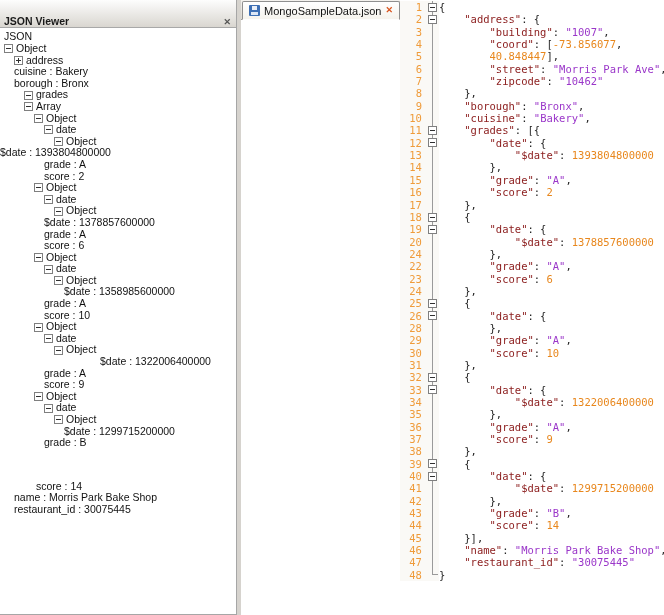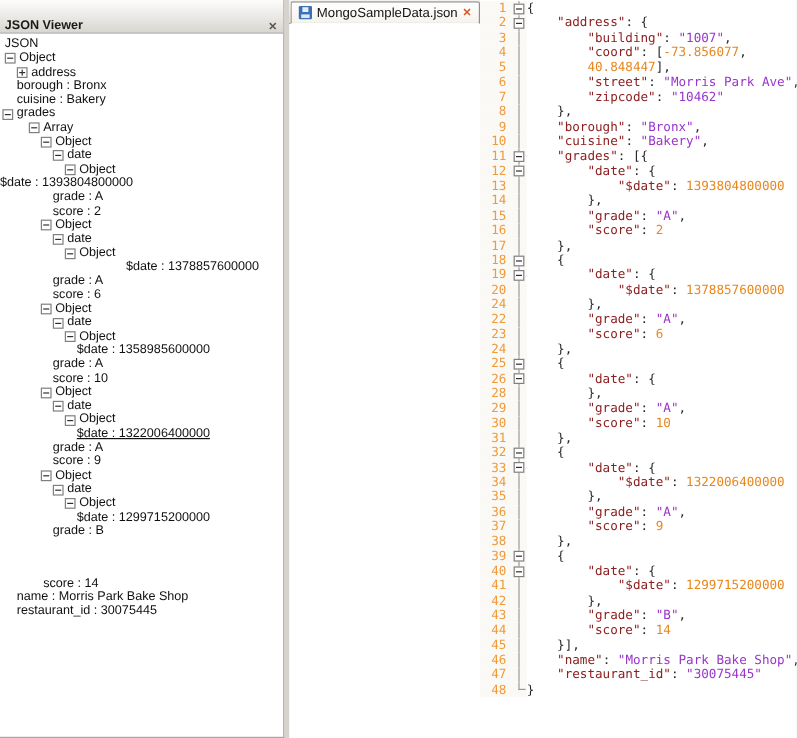--- a/index.html
+++ b/index.html
@@ -112,26 +112,26 @@
       <div id="tree-rows">
           <div class="tree-row" style="padding-left: 4px;">
             <span class="toggle"></span>
             <span class="tree-label">Object</span>
           </div>
           <div class="tree-row" style="padding-left: 14px;">
             <span class="toggle plus"></span>
             <span class="tree-label">address</span>
           </div>
           <div class="tree-row" style="padding-left: 14px;">
+            <span class="tree-label">cuisine : Bakery</span>
+          </div>
+          <div class="tree-row" style="padding-left: 14px;">
             <span class="tree-label">borough : Bronx</span>
           </div>
-          <div class="tree-row" style="padding-left: 14px;">
-            <span class="tree-label">cuisine : Bakery</span>
-          </div>
-          <div class="tree-row" style="padding-left: 2px;">
+          <div class="tree-row" style="padding-left: 24px;">
             <span class="toggle"></span>
             <span class="tree-label">grades</span>
           </div>
           <div class="tree-row" style="padding-left: 24px;">
             <span class="toggle"></span>
             <span class="tree-label">Array</span>
           </div>
           <div class="tree-row" style="padding-left: 34px;">
             <span class="toggle"></span>
             <span class="tree-label">Object</span>
@@ -158,21 +158,21 @@
             <span class="tree-label">Object</span>
           </div>
           <div class="tree-row" style="padding-left: 44px;">
             <span class="toggle"></span>
             <span class="tree-label">date</span>
           </div>
           <div class="tree-row" style="padding-left: 54px;">
             <span class="toggle"></span>
             <span class="tree-label">Object</span>
           </div>
-          <div class="tree-row" style="padding-left: 64px; margin-left: 41px;">
+          <div class="tree-row" style="padding-left: 44px;">
             <span class="tree-label">$date : 1378857600000</span>
           </div>
           <div class="tree-row" style="padding-left: 44px;">
             <span class="tree-label">grade : A</span>
           </div>
           <div class="tree-row" style="padding-left: 44px;">
             <span class="tree-label">score : 6</span>
           </div>
           <div class="tree-row" style="padding-left: 34px;">
             <span class="toggle"></span>
@@ -200,21 +200,21 @@
             <span class="tree-label">Object</span>
           </div>
           <div class="tree-row" style="padding-left: 44px;">
             <span class="toggle"></span>
             <span class="tree-label">date</span>
           </div>
           <div class="tree-row" style="padding-left: 54px;">
             <span class="toggle"></span>
             <span class="tree-label">Object</span>
           </div>
-          <div class="tree-row" style="padding-left: 64px; text-decoration: underline;">
+          <div class="tree-row" style="padding-left: 100px;">
             <span class="tree-label">$date : 1322006400000</span>
           </div>
           <div class="tree-row" style="padding-left: 44px;">
             <span class="tree-label">grade : A</span>
           </div>
           <div class="tree-row" style="padding-left: 44px;">
             <span class="tree-label">score : 9</span>
           </div>
           <div class="tree-row" style="padding-left: 34px;">
             <span class="toggle"></span>

